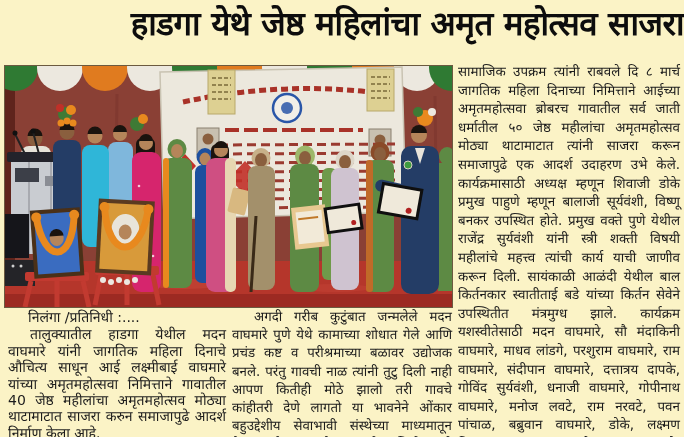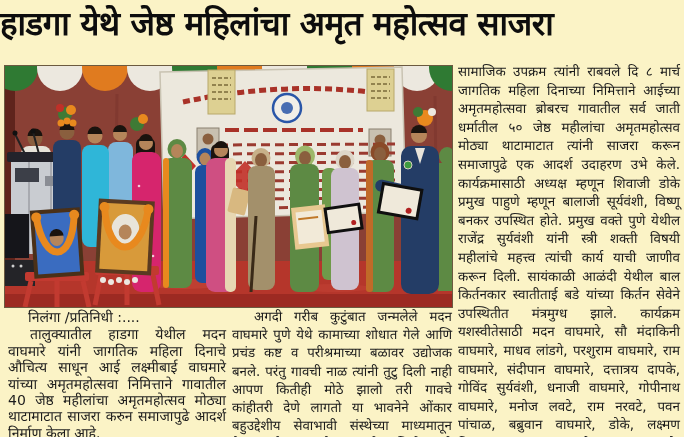--- a/index.html
+++ b/index.html
@@ -4,21 +4,21 @@
 <style>
   html,body{margin:0;padding:0;}
   body{
     width:684px;height:437px;overflow:hidden;position:relative;
     background:var(--paper,#fbf3c6);
     font-family:"DejaVu Sans","Liberation Sans",sans-serif;
     color:var(--body_text,#1c1c1c);
   }
   .headline{
     position:absolute;left:0;top:2px;width:684px;margin:0;
-    font-size:33px;line-height:1.35;font-weight:800;text-align:left;
+    font-size:33px;line-height:1.35;font-weight:800;text-align:right;
     color:var(--headline_text,#0d0d0d);letter-spacing:-0.5px;white-space:nowrap;
   }
   .photo{
     position:absolute;left:5px;top:66px;width:447px;height:241px;margin:0;
     outline:1px solid #6b5a40;background:#8a4035;
   }
   .photo svg{display:block;width:447px;height:241px;}
   .col{position:absolute;text-align:justify;}
   .col p{margin:0;}
   .col-right{left:458px;top:63px;width:222px;height:374px;font-size:13.4px;line-height:18.6px;}

